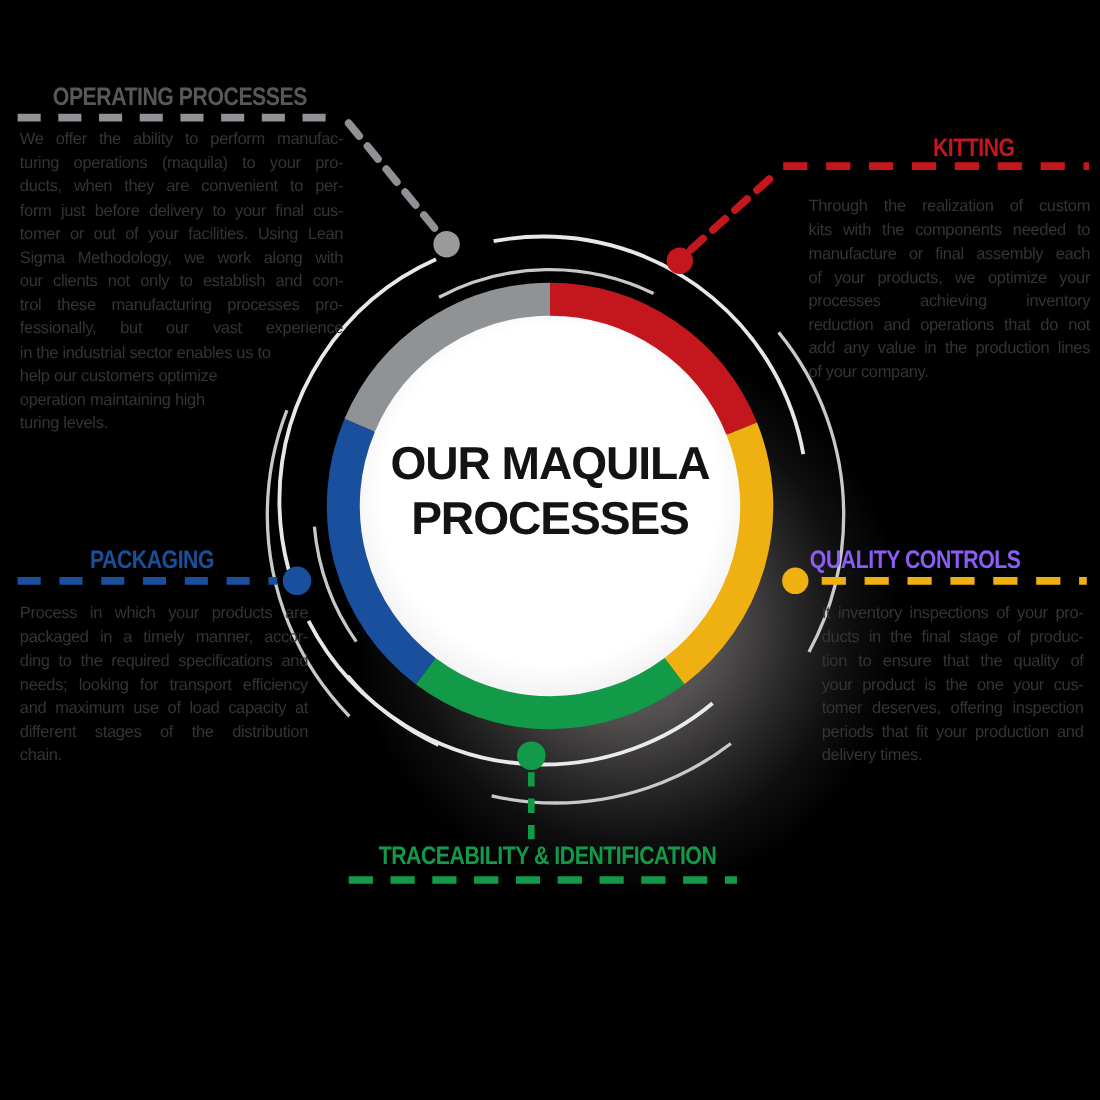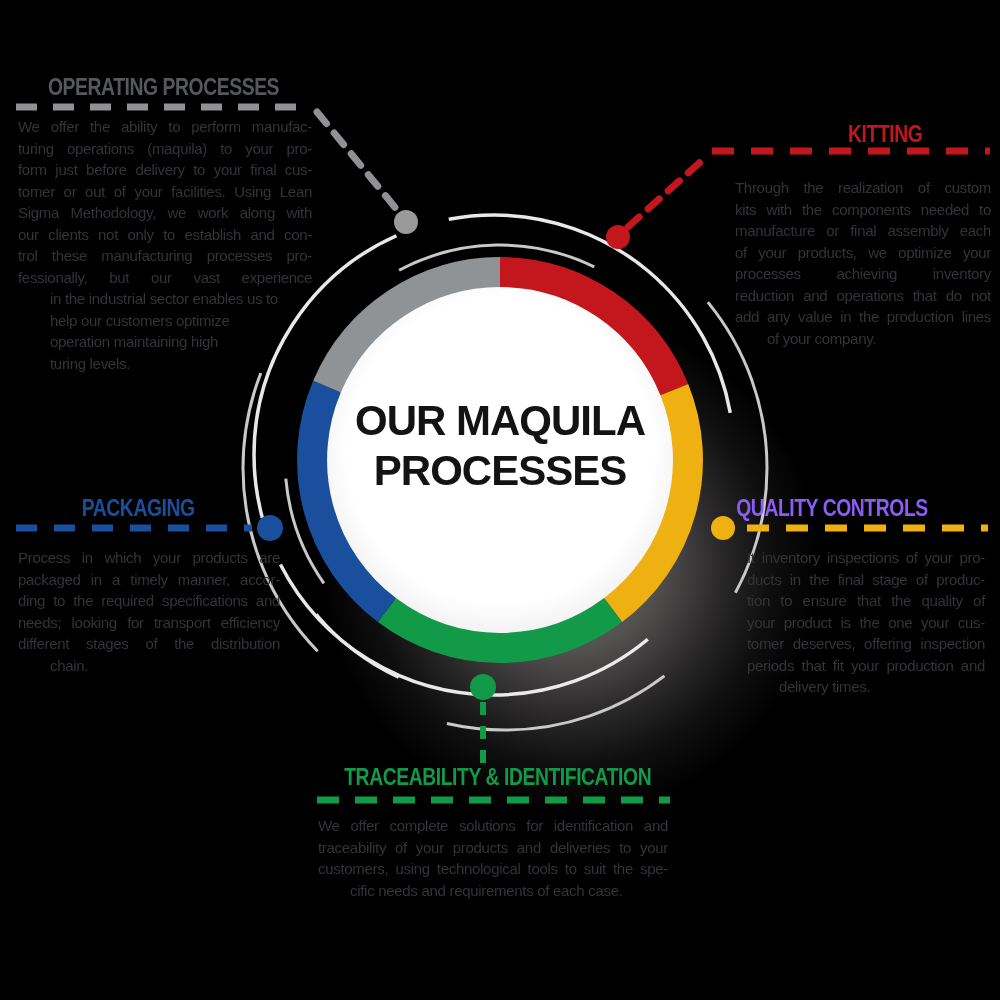--- a/index.html
+++ b/index.html
@@ -18,21 +18,21 @@
   .h-operating{left:16px;top:74px;width:296px;color:#57585c;}
   .h-kitting{left:745px;top:121px;width:280px;color:#c3161d;}
   .h-packaging{left:14px;top:495px;width:248px;color:#1a4f9d;}
   .h-quality{left:708px;top:495px;width:248px;color:#8b5cf6;}
   .h-traceability{left:315px;top:764px;width:360px;color:#129a48;}
 
   
   .sec-body{position:absolute;color:#323438;font-size:15px;letter-spacing:-0.3px;}
   .sec-body .pline{height:21.5px;line-height:21.5px;text-align:justify;text-align-last:justify;
     white-space:nowrap;}
-  .sec-body .pline.ragged{text-align:left;text-align-last:left;margin-left:32px;}
+  .sec-body .pline.ragged{text-align:left;text-align-last:left;}
   .b-operating{left:18px;top:116px;width:294px;}
   .b-kitting{left:735px;top:177px;width:256px;}
   .b-packaging{left:18px;top:547px;width:262px;}
   .b-quality{left:747px;top:547px;width:238px;}
   .b-traceability{left:318px;top:815px;width:350px;}
 </style>
 </head>
 <body>
 
 <div class="stage">
@@ -107,20 +107,21 @@
   <div class="sec-heading h-quality">
     <span class="hspan">QUALITY CONTROLS</span>
   </div>
   <div class="sec-heading h-traceability">
     <span class="hspan">TRACEABILITY &amp; IDENTIFICATION</span>
   </div>
 
   <div class="sec-body b-operating">
       <div class="pline">We offer the ability to perform manufac-</div>
       <div class="pline">turing operations (maquila) to your pro-</div>
+      <div class="pline">ducts, when they are convenient to per-</div>
       <div class="pline">form just before delivery to your final cus-</div>
       <div class="pline">tomer or out of your facilities. Using Lean</div>
       <div class="pline">Sigma Methodology, we work along with</div>
       <div class="pline">our clients not only to establish and con-</div>
       <div class="pline">trol these manufacturing processes pro-</div>
       <div class="pline">fessionally, but our vast experience</div>
       <div class="pline ragged">in the industrial sector enables us to</div>
       <div class="pline ragged">help our customers optimize</div>
       <div class="pline ragged">operation maintaining high</div>
       <div class="pline ragged">turing levels.</div>
@@ -133,32 +134,27 @@
       <div class="pline">processes achieving inventory</div>
       <div class="pline">reduction and operations that do not</div>
       <div class="pline">add any value in the production lines</div>
       <div class="pline ragged">of your company.</div>
     </div>
   <div class="sec-body b-packaging">
       <div class="pline">Process in which your products are</div>
       <div class="pline">packaged in a timely manner, accor-</div>
       <div class="pline">ding to the required specifications and</div>
       <div class="pline">needs; looking for transport efficiency</div>
+      <div class="pline">and maximum use of load capacity at</div>
       <div class="pline">different stages of the distribution</div>
       <div class="pline ragged">chain.</div>
     </div>
   <div class="sec-body b-quality">
       <div class="pline">It inventory inspections of your pro-</div>
       <div class="pline">ducts in the final stage of produc-</div>
       <div class="pline">tion to ensure that the quality of</div>
       <div class="pline">your product is the one your cus-</div>
       <div class="pline">tomer deserves, offering inspection</div>
       <div class="pline">periods that fit your production and</div>
       <div class="pline ragged">delivery times.</div>
     </div>
-  <div class="sec-body b-traceability">
-      <div class="pline">We offer complete solutions for identification and</div>
-      <div class="pline">traceability of your products and deliveries to your</div>
-      <div class="pline">customers, using technological tools to suit the spe-</div>
-      <div class="pline ragged">cific needs and requirements of each case.</div>
-    </div>
 
 </div>
 
 </body></html>

